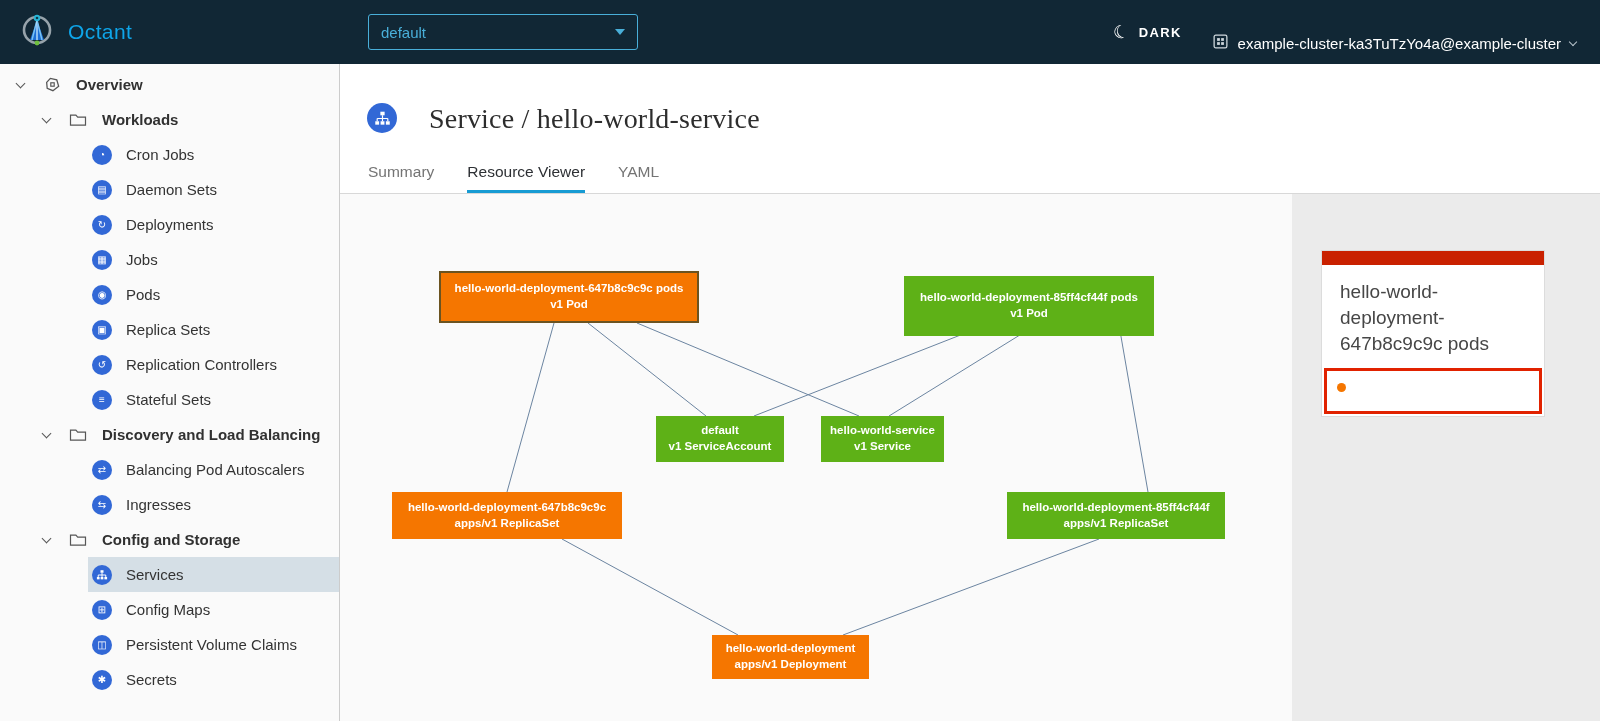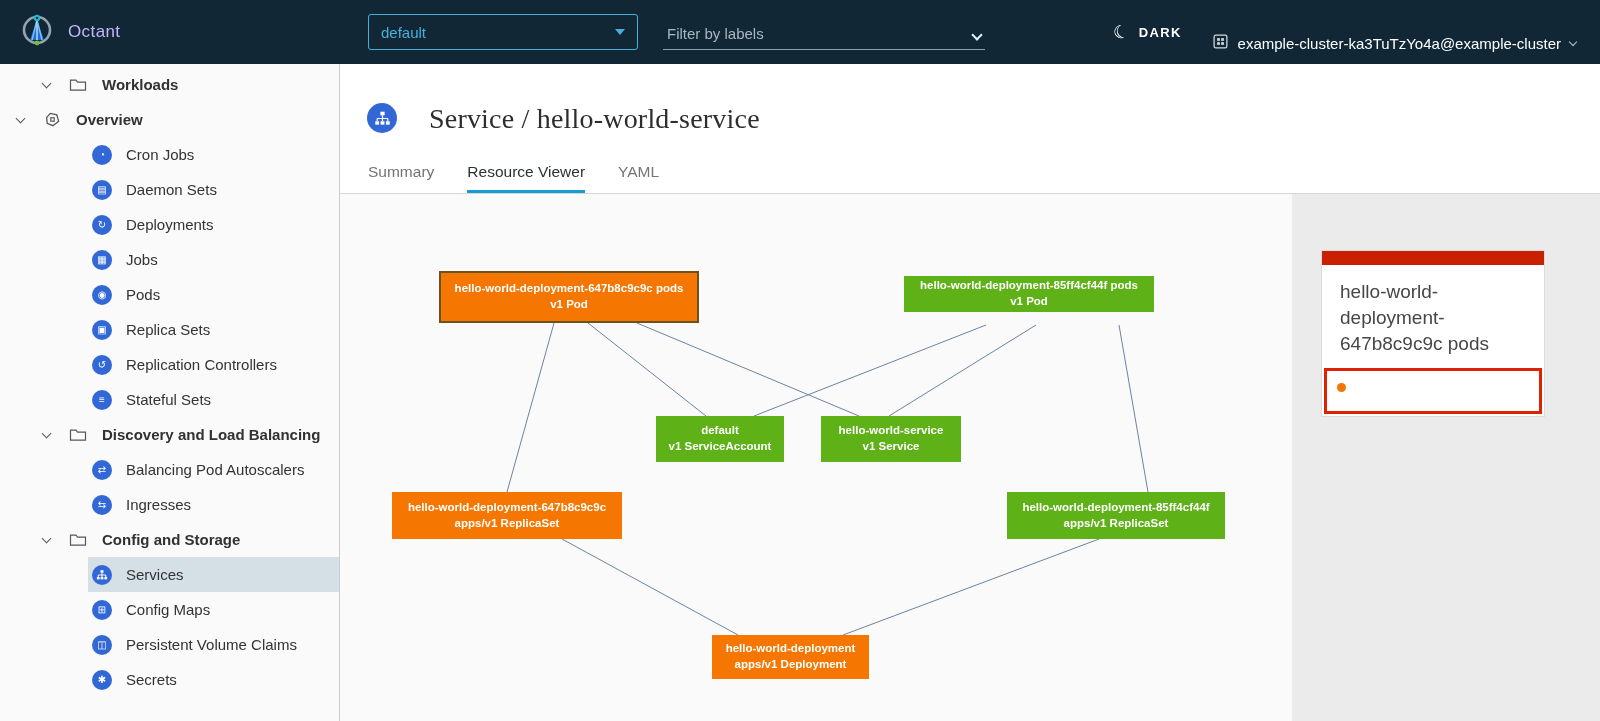--- a/index.html
+++ b/index.html
@@ -3,21 +3,21 @@
 <meta charset="utf-8">
 <style>
   * { box-sizing: border-box; }
   html,body { margin:0; padding:0; }
   body { font-family:"Liberation Sans", sans-serif; background:#fff; }
   .app { position:relative; width:1600px; height:721px; overflow:hidden; background:#fff; }
 
   
   .topbar { height:64px; background:#112735; display:flex; align-items:center; color:#fff; }
   .brand { flex:0 0 348px; display:flex; align-items:center; gap:14px; padding-left:20px; }
-  .brand-name { font-size:17px; letter-spacing:.4px; color:#c4b5fd;text-align:center; }
+  .brand-name { font-size:21px; letter-spacing:.4px; color:#0ea5e9;text-align:center; }
   .ns-select { width:270px; height:36px; border:1px solid #49afd9; border-radius:3px;
     display:flex; align-items:center; justify-content:space-between; padding:0 12px;
     color:#49afd9; font-size:15px; cursor:pointer; margin-left:20px; }
   .caret-down { width:0; height:0; border-left:5px solid transparent; border-right:5px solid transparent;
     border-top:6px solid #49afd9; }
   .filter-box { margin-left:25px; width:322px; height:36px; border-bottom:1px solid rgba(255,255,255,.55);
     display:flex; align-items:flex-end; justify-content:space-between; padding:0 4px 7px 4px;
     color:#a9b7c0; font-size:15px; cursor:text; }
   .chev { display:inline-block; width:8px; height:8px; border-right:2px solid #e6edf2;
     border-bottom:2px solid #e6edf2; transform:rotate(45deg); margin-bottom:3px; }
@@ -96,24 +96,20 @@
         </svg>
       </span>
       <span class="brand-name">Octant</span>
     </div>
 
     <div class="ns-select">
       <span>default</span>
       <span class="caret-down"></span>
     </div>
 
-    <div class="filter-box">
-      <span>Filter by labels</span>
-      <span class="chev"></span>
-    </div>
 
     <div class="top-right">
       <div class="theme-toggle">
         <span class="moon">☾</span>
         <span>DARK</span>
       </div>
       <div class="context">
         <span>
           <svg width="17" height="17" viewBox="0 0 16 16">
             <rect x="2" y="2" width="12" height="12" rx="1.5" fill="none" stroke="#cfd8dd" stroke-width="1.2"></rect>
@@ -124,42 +120,42 @@
           </svg>
         </span>
         <span>example-cluster-ka3TuTzYo4a@example-cluster</span>
         <span class="chev-sm"></span>
       </div>
     </div>
   </header>
 
   <div class="body-row">
     <nav class="sidebar" id="sidebar">
-        <div class="side-row lvl1 bold">
-          <span class="exp-chev">
-            <i></i>
-          </span>
-          <span class="row-icon">
-            <svg width="18" height="15" viewBox="0 0 18 15">
-              <path d="M1.5 3.2 h5.4 l1.8 2 h7.8 v8 h-15 z" fill="none" stroke="#565656" stroke-width="1.2"></path>
-            </svg>
-          </span>
-          <span>Workloads</span>
-        </div>
         <div class="side-row lvl0 bold">
           <span class="exp-chev">
             <i></i>
           </span>
           <span class="row-icon">
             <svg width="17" height="17" viewBox="0 0 16 16">
               <polygon points="2.5,6 6,2.2 12,3.6 13.8,9.6 8.4,13.8 3,11.6" fill="none" stroke="#565656" stroke-width="1.2"></polygon>
               <rect x="6.4" y="6.4" width="3.2" height="3.2" fill="none" stroke="#565656" stroke-width="1.1"></rect>
             </svg>
           </span>
           <span>Overview</span>
+        </div>
+        <div class="side-row lvl1 bold">
+          <span class="exp-chev">
+            <i></i>
+          </span>
+          <span class="row-icon">
+            <svg width="18" height="15" viewBox="0 0 18 15">
+              <path d="M1.5 3.2 h5.4 l1.8 2 h7.8 v8 h-15 z" fill="none" stroke="#565656" stroke-width="1.2"></path>
+            </svg>
+          </span>
+          <span>Workloads</span>
         </div>
         <div class="side-row lvl2">
           <span class="row-icon">
             <span class="badge">◔</span>
           </span>
           <span>Cron Jobs</span>
         </div>
         <div class="side-row lvl2">
           <span class="row-icon">
             <span class="badge">▤</span>
@@ -309,29 +305,29 @@
             <div class="card-title">hello-world-deployment-647b8c9c9c pods</div>
             <div class="alert-box">
               <span class="status-dot"></span>
             </div>
           </div>
         </aside>
       <div class="g-node selected" style="left: 99px; top: 77px; width: 260px; height: 52px; background: rgb(245, 118, 0);">
             <span>hello-world-deployment-647b8c9c9c pods</span>
             <span>v1 Pod</span>
           </div>
-          <div class="g-node" style="left: 564px; top: 82px; width: 250px; height: 36px; background: rgb(94, 177, 23);">
+          <div class="g-node" style="left: 564px; top: 82px; width: 250px; height: 60px; background: rgb(94, 177, 23);">
             <span>hello-world-deployment-85ff4cf44f pods</span>
             <span>v1 Pod</span>
           </div>
           <div class="g-node" style="left: 316px; top: 222px; width: 128px; height: 46px; background: rgb(94, 177, 23);">
             <span>default</span>
             <span>v1 ServiceAccount</span>
           </div>
-          <div class="g-node" style="left: 481px; top: 222px; width: 140px; height: 46px; background: rgb(94, 177, 23);">
+          <div class="g-node" style="left: 481px; top: 222px; width: 123px; height: 46px; background: rgb(94, 177, 23);">
             <span>hello-world-service</span>
             <span>v1 Service</span>
           </div>
           <div class="g-node" style="left: 52px; top: 298px; width: 230px; height: 47px; background: rgb(245, 118, 0);">
             <span>hello-world-deployment-647b8c9c9c</span>
             <span>apps/v1 ReplicaSet</span>
           </div>
           <div class="g-node" style="left: 667px; top: 298px; width: 218px; height: 47px; background: rgb(94, 177, 23);">
             <span>hello-world-deployment-85ff4cf44f</span>
             <span>apps/v1 ReplicaSet</span>

